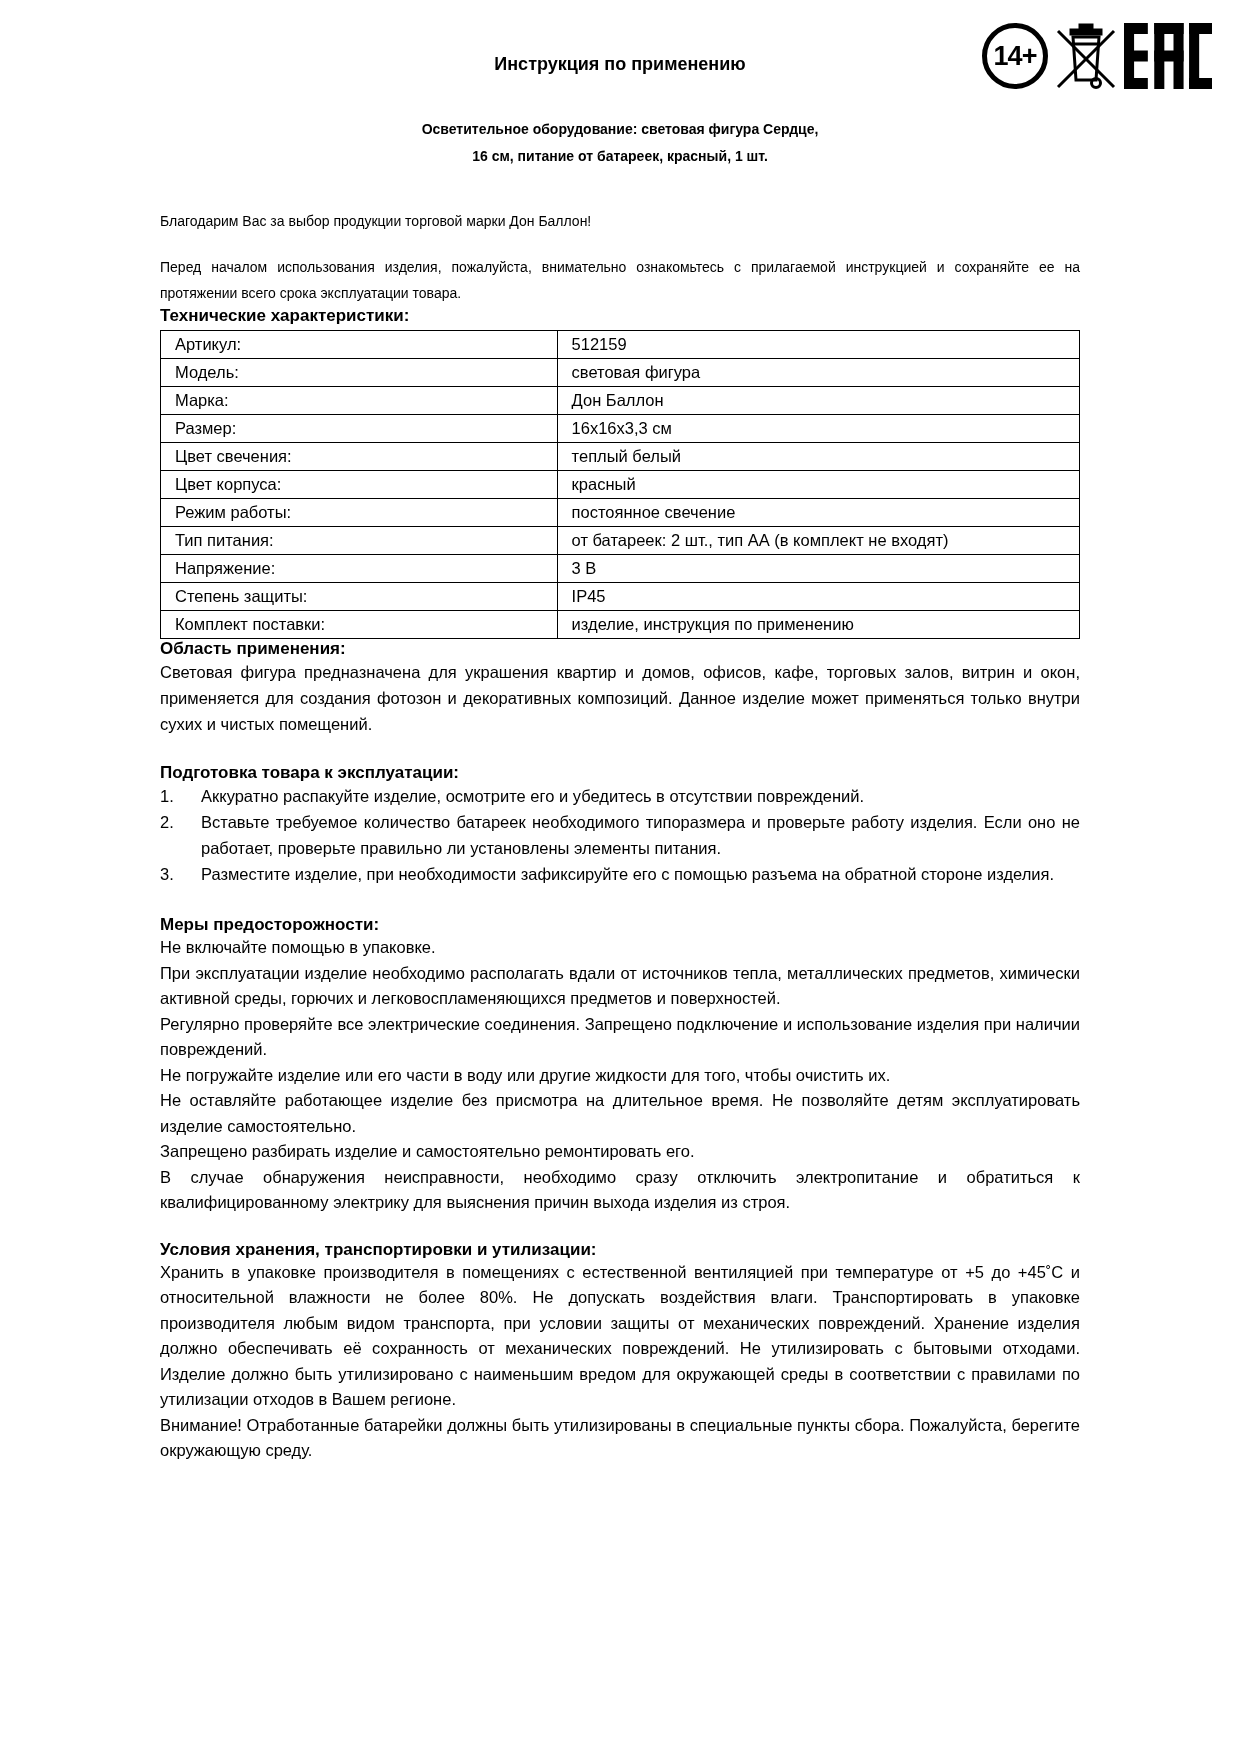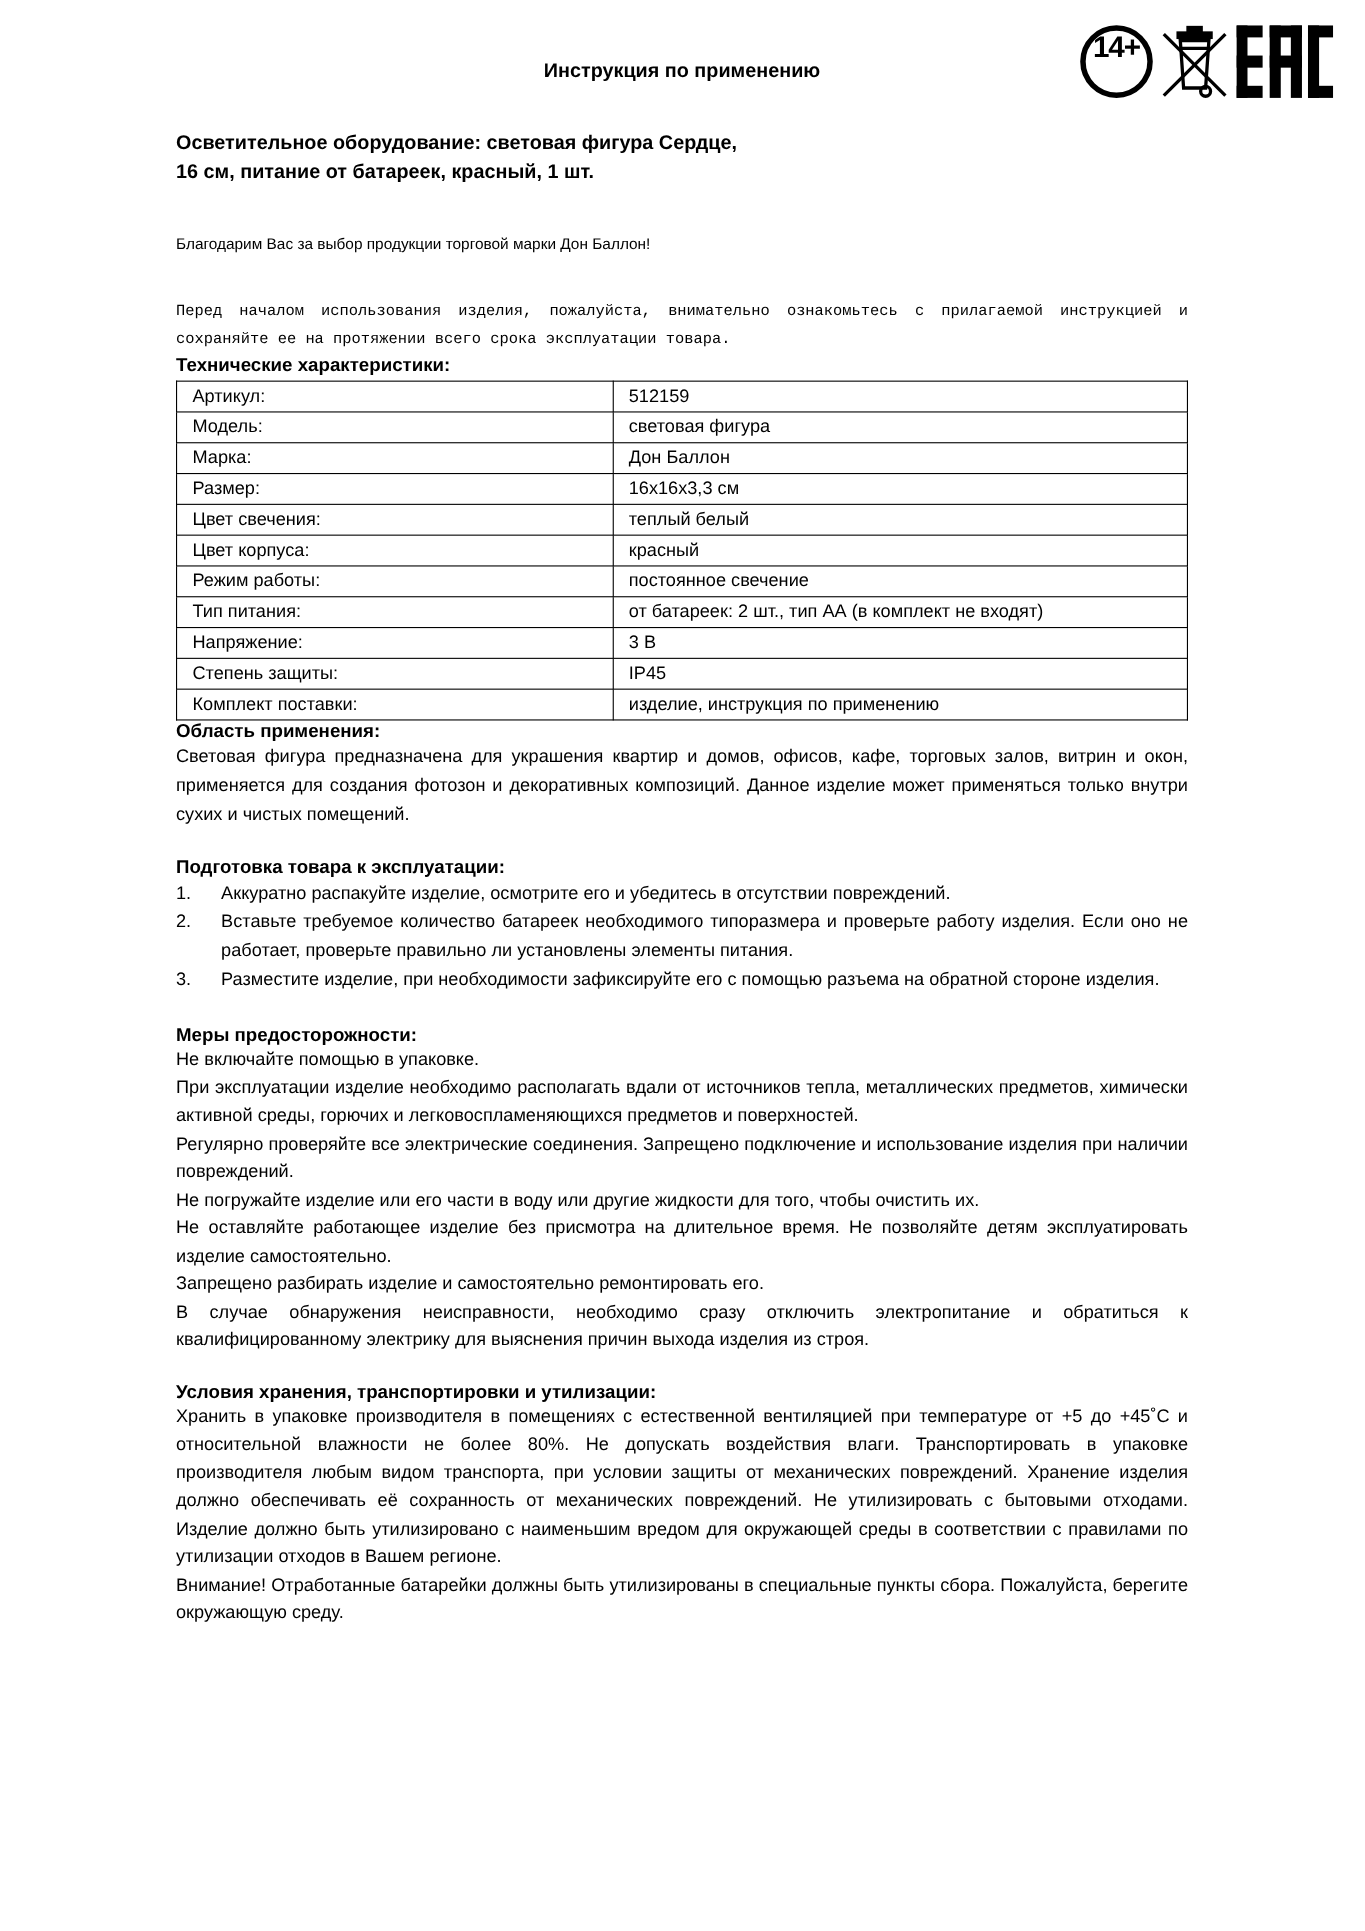--- a/index.html
+++ b/index.html
@@ -19,50 +19,50 @@
     display: flex;
     align-items: center;
     gap: 7px;
   }
   .age-badge {
     width: 56px;
     height: 56px;
     border: 5px solid #000;
     border-radius: 50%;
     display: flex;
-    align-items: flex-start;
+    align-items: center;
     justify-content: center;
     font-size: 27px;
     font-weight: bold;
     letter-spacing: -1px;
   }
   .content {
     margin: 0 161px 0 160px; 
   }
   .doc-title {
     padding-top: 52px;
     font-size: 18px;
     line-height: 24px;
     font-weight: bold;
     text-align: center;
   }
   .doc-subtitle {
     margin-top: 40px;
-    font-size: 18px;
+    font-size: 14px;
     line-height: 27px;
     font-weight: bold;
-    text-align: left;
+    text-align: center;
   }
   .para {
     font-size: 14px;
     line-height: 26px;
     margin: 0;
   }
   .p-thanks { margin-top: 38px; }
-  .p-read { margin-top: 36px; text-align: justify; font-family: Liberation Mono, monospace; }
+  .p-read { margin-top: 20px; text-align: justify; }
   .h-specs { margin-top: 22px; }
   .sec-heading {
     font-size: 17px;
     line-height: 20px;
     font-weight: bold;
     margin: 0;
   }
   .h-area    { }
   .h-prep    { margin-top: 26px; }
   .h-safety  { margin-top: 28px; }

